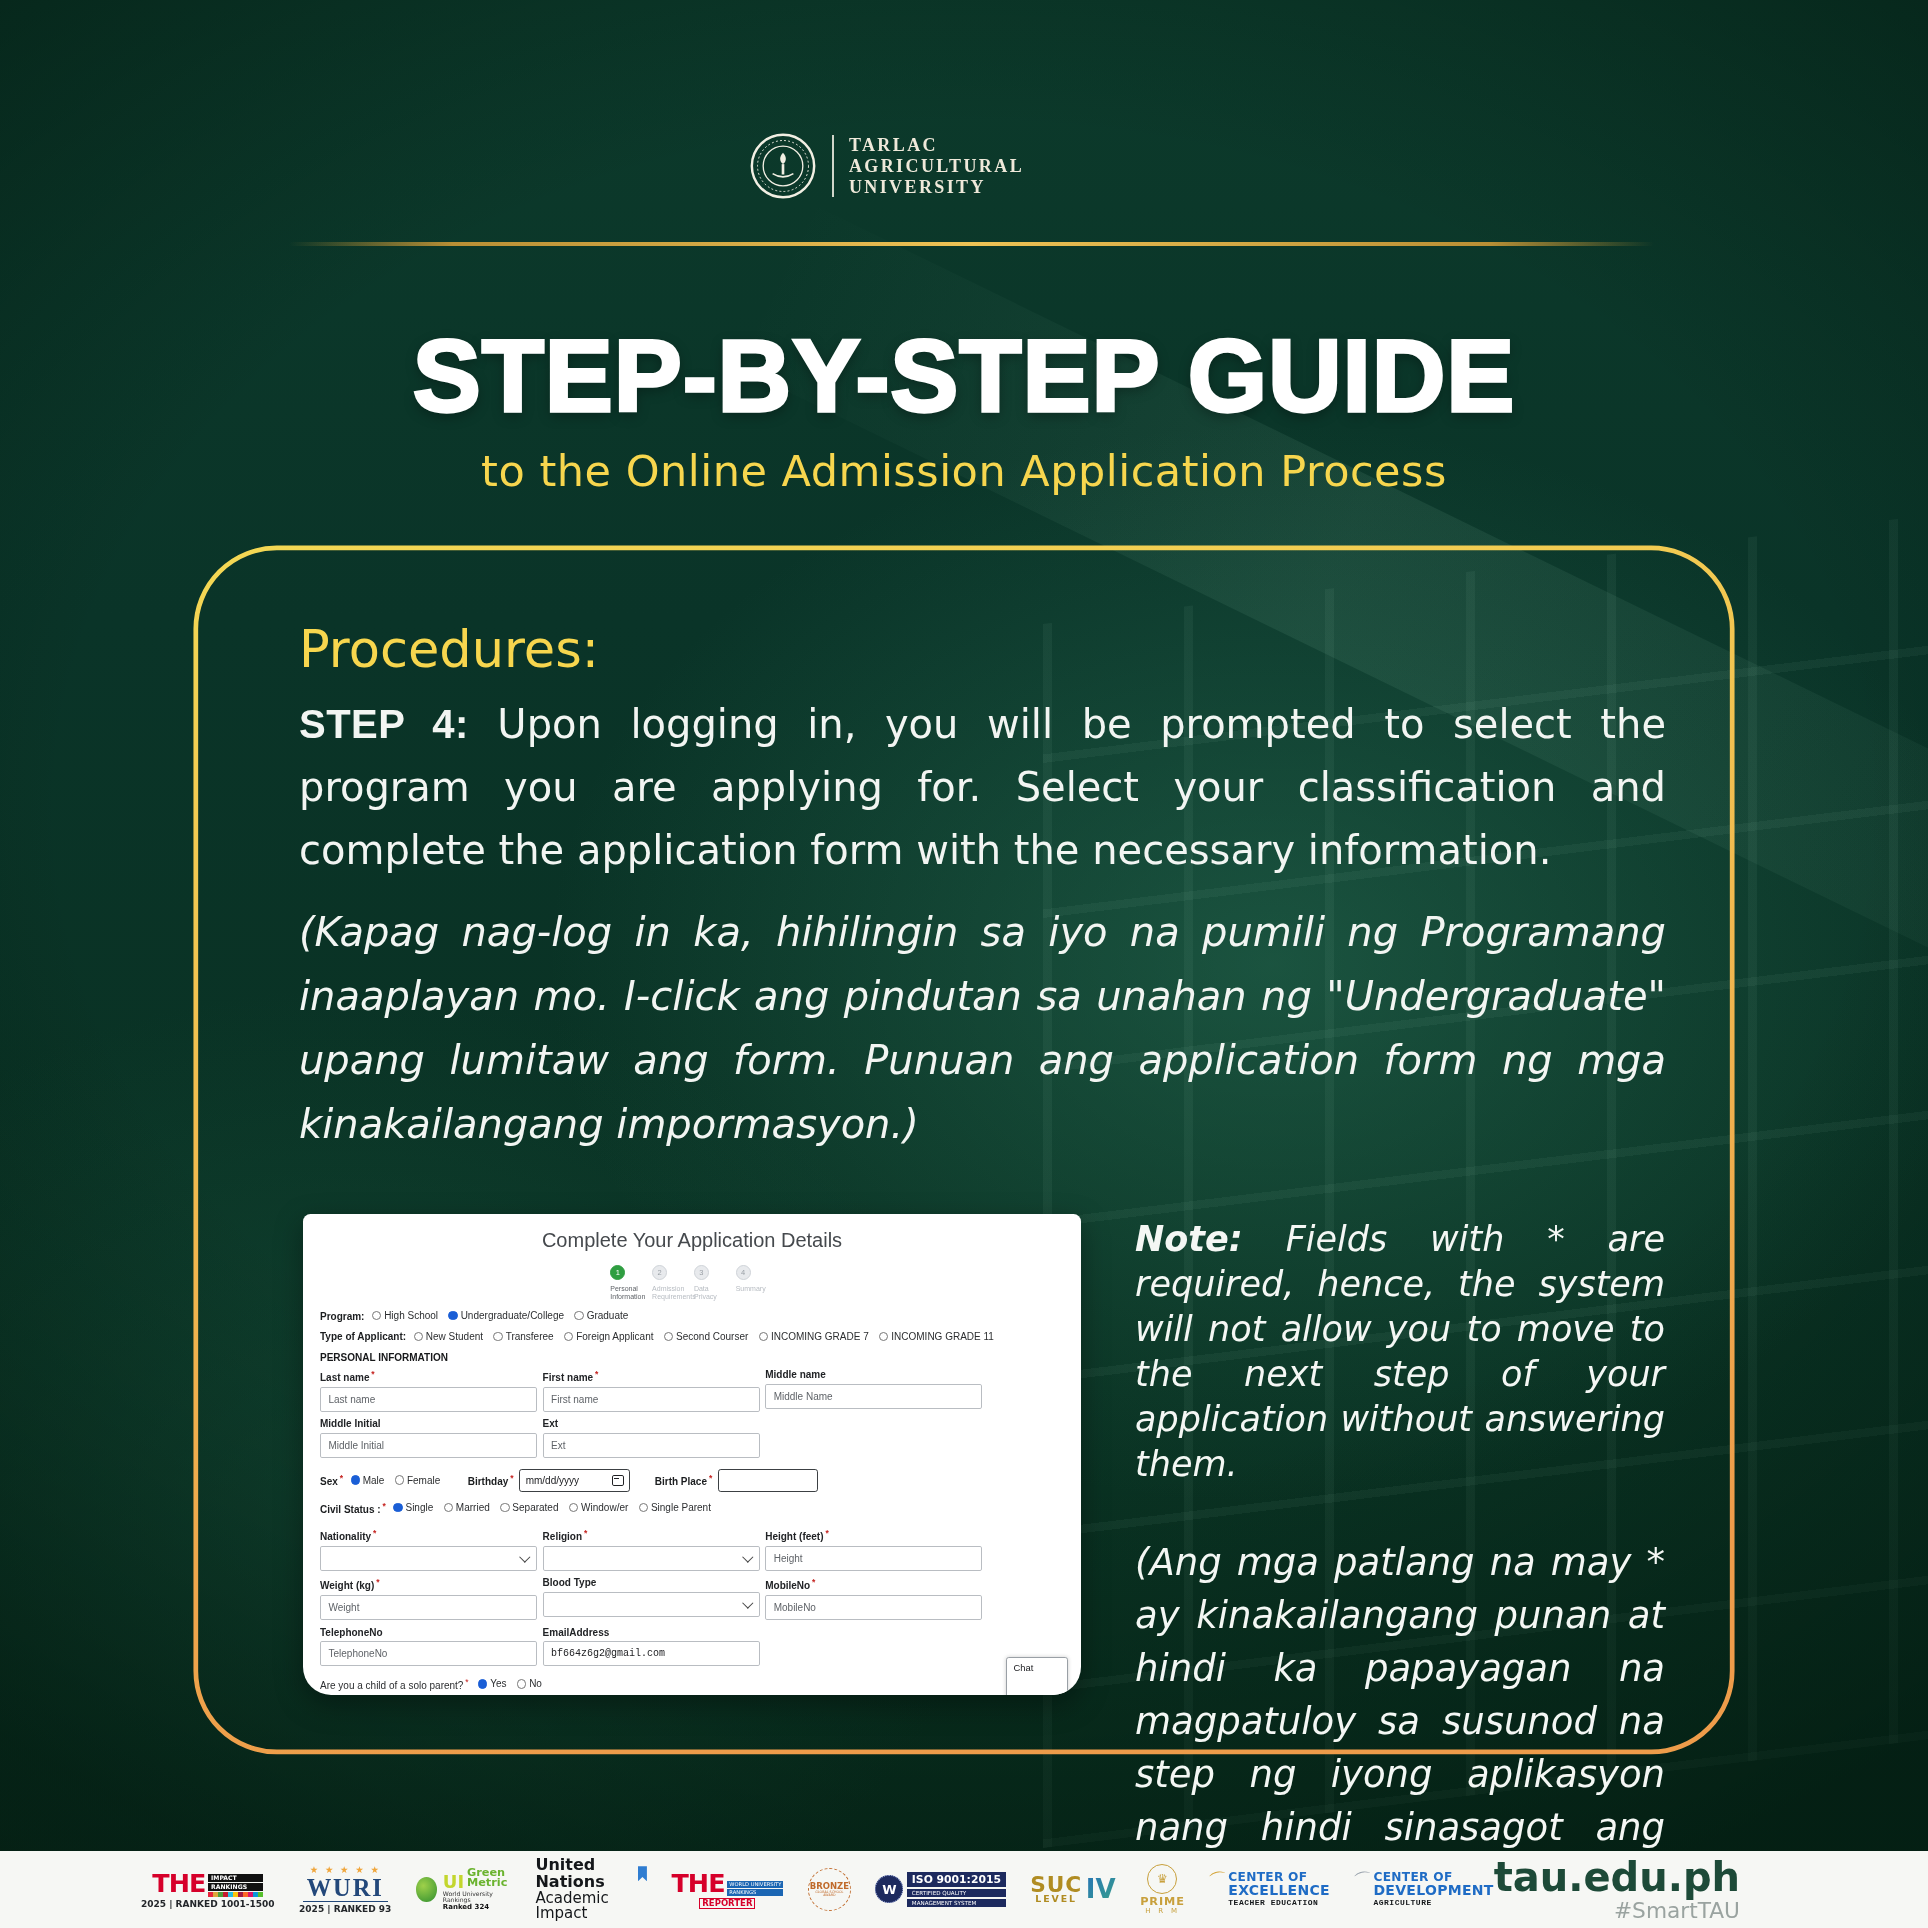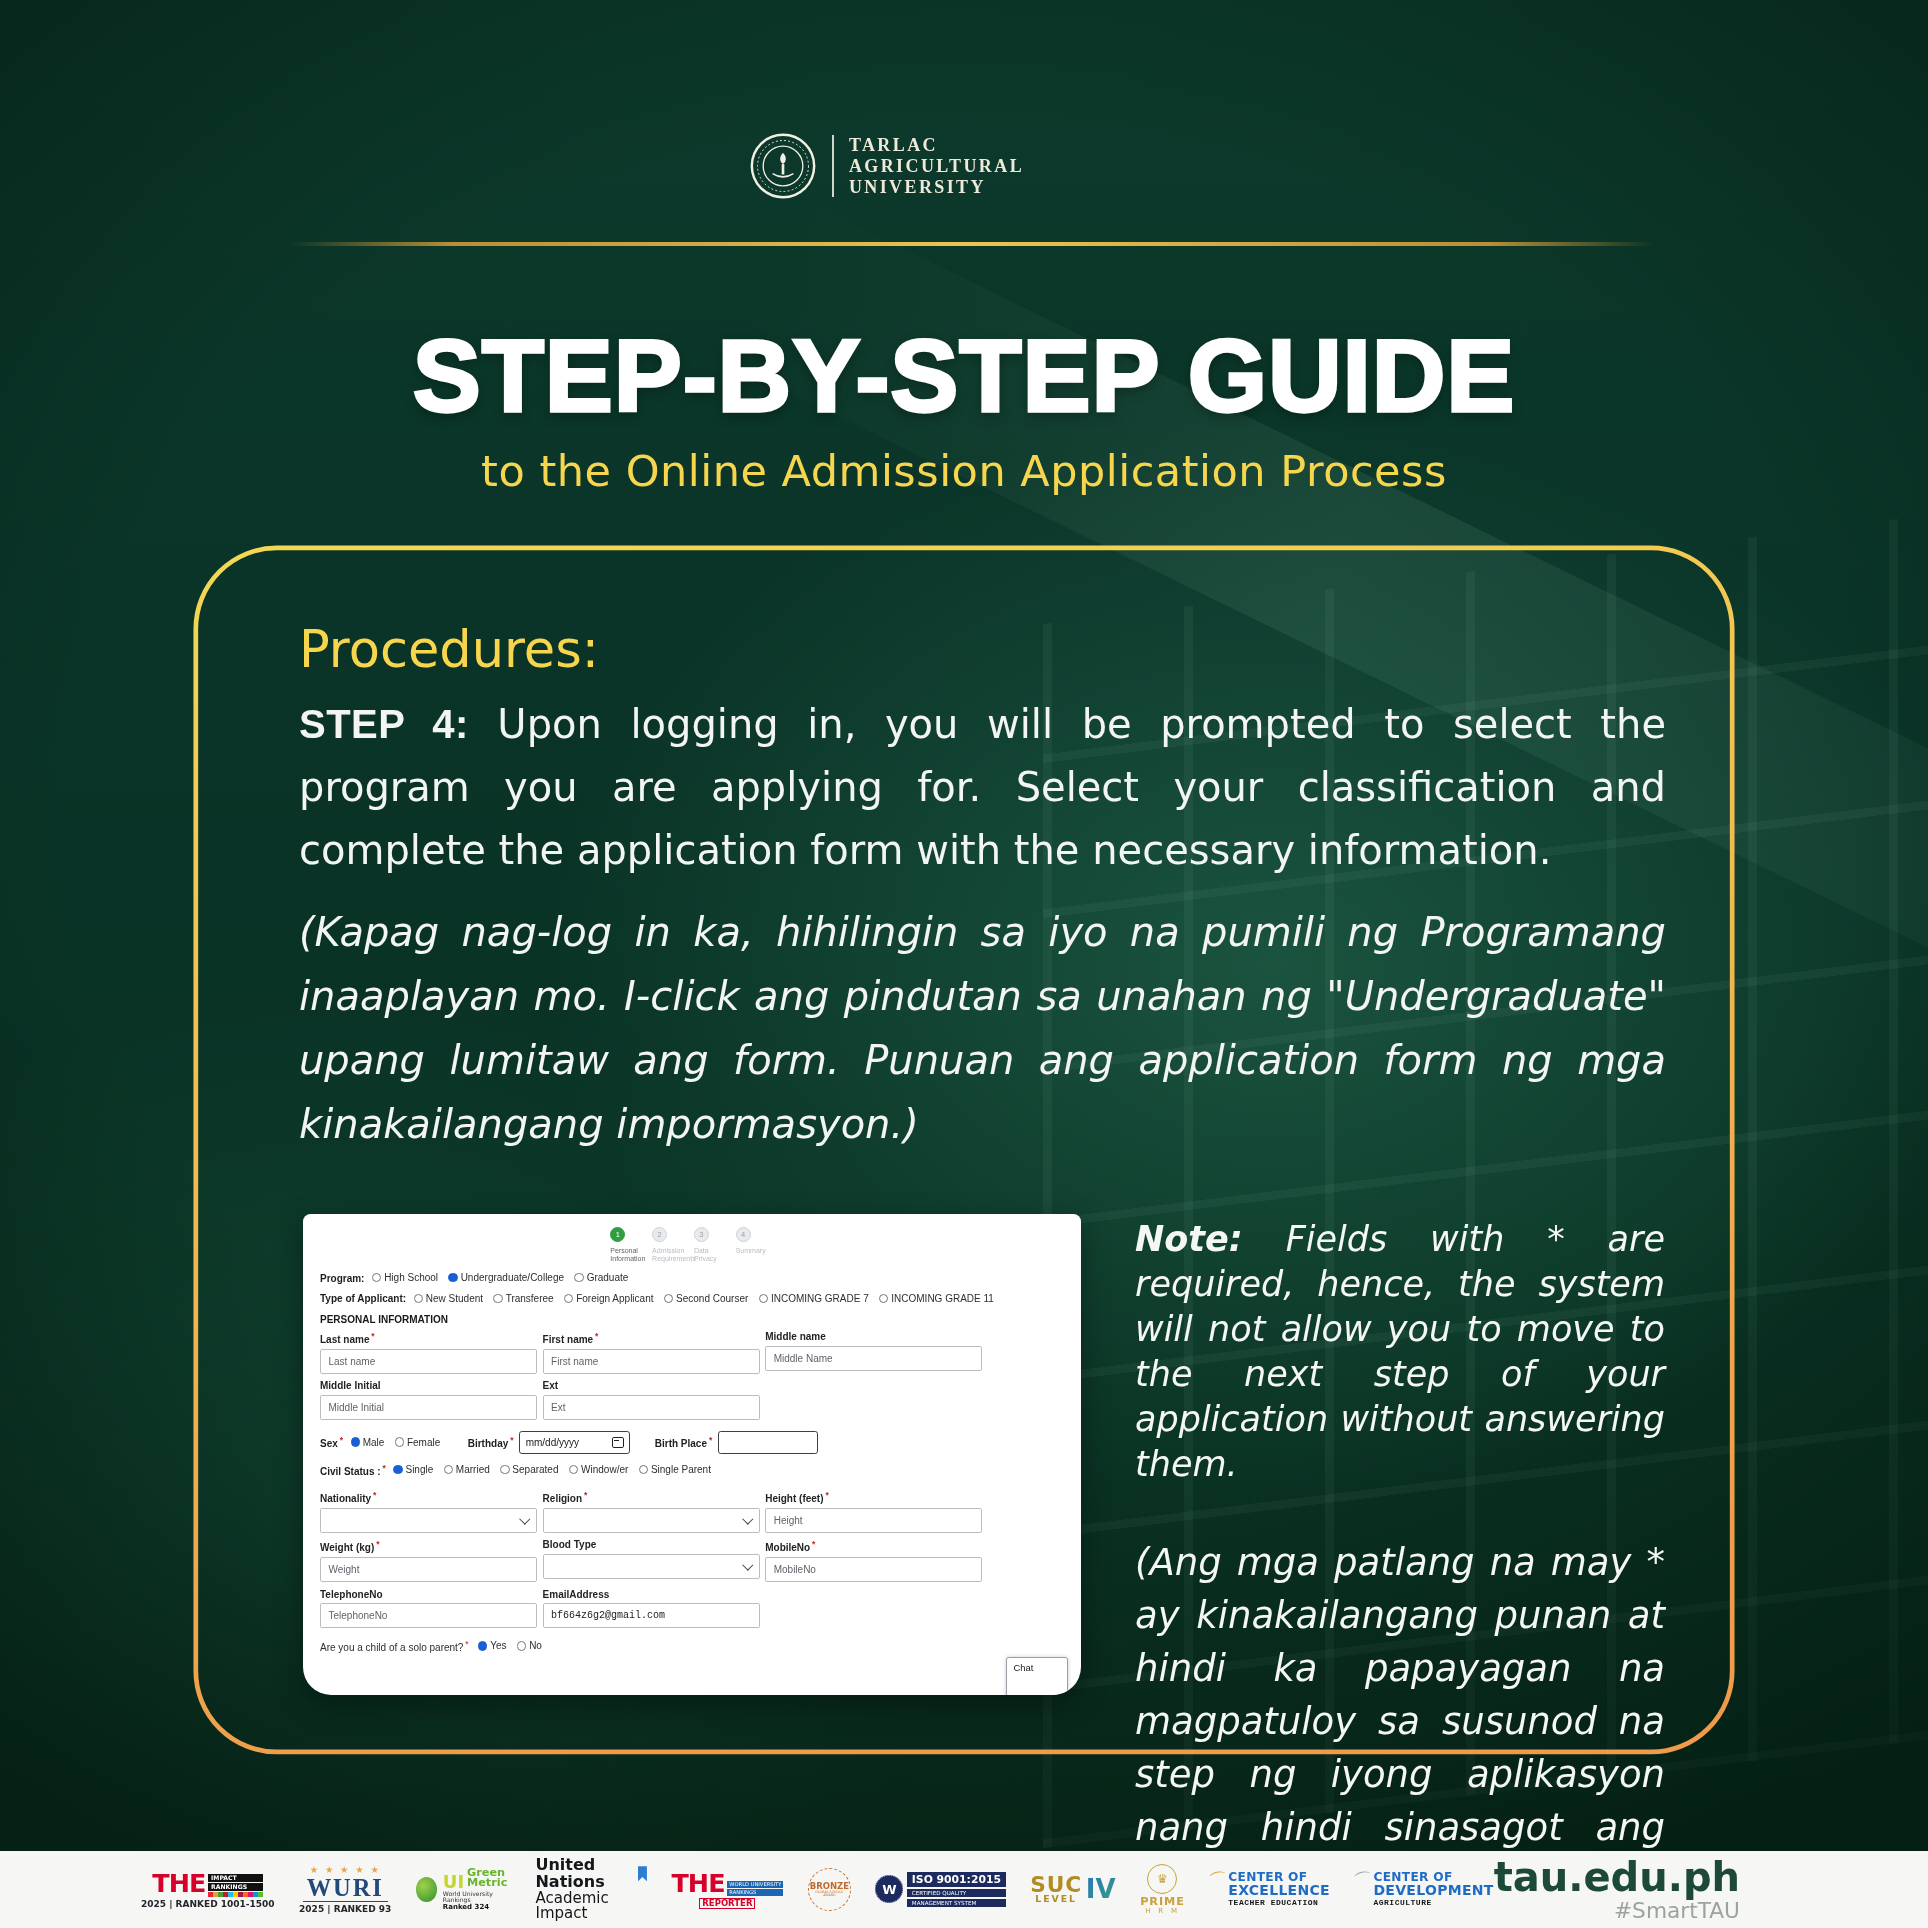--- a/index.html
+++ b/index.html
@@ -180,20 +180,21 @@
     <rect x="208" y="582" width="1632" height="1279" rx="86" fill="none" stroke="url(#fg)" stroke-width="5"></rect>
   </svg>
 
   <div class="proc-head">Procedures:</div>
 
   <p class="step-par"><b>STEP 4:</b> <span>Upon logging in, you will be prompted to select the program you are applying for. Select your classification and complete the application form with the necessary information.</span></p>
 
   <p class="trans-par">(Kapag nag-log in ka, hihilingin sa iyo na pumili ng Programang inaaplayan mo. I-click ang pindutan sa unahan ng "Undergraduate" upang lumitaw ang form. Punuan ang application form ng mga kinakailangang impormasyon.)</p>
 
   <div class="shot">
+    <div class="shot-title">Complete Your Application Details</div>
 
     <div class="stepper">
       <div class="stp active">
         <div class="dot">1</div>
         <div class="slab">Personal Information</div>
       </div>
       <div class="stp">
         <div class="dot">2</div>
         <div class="slab">Admission Requirements</div>
       </div>

